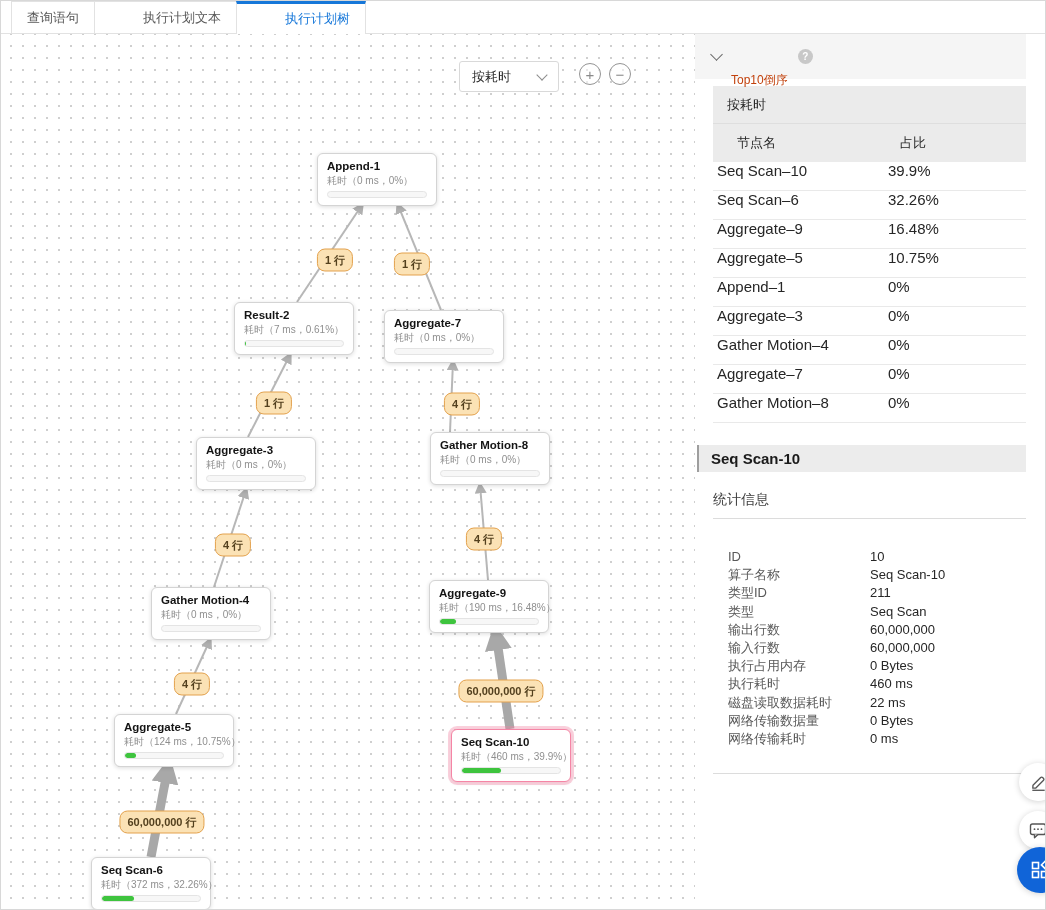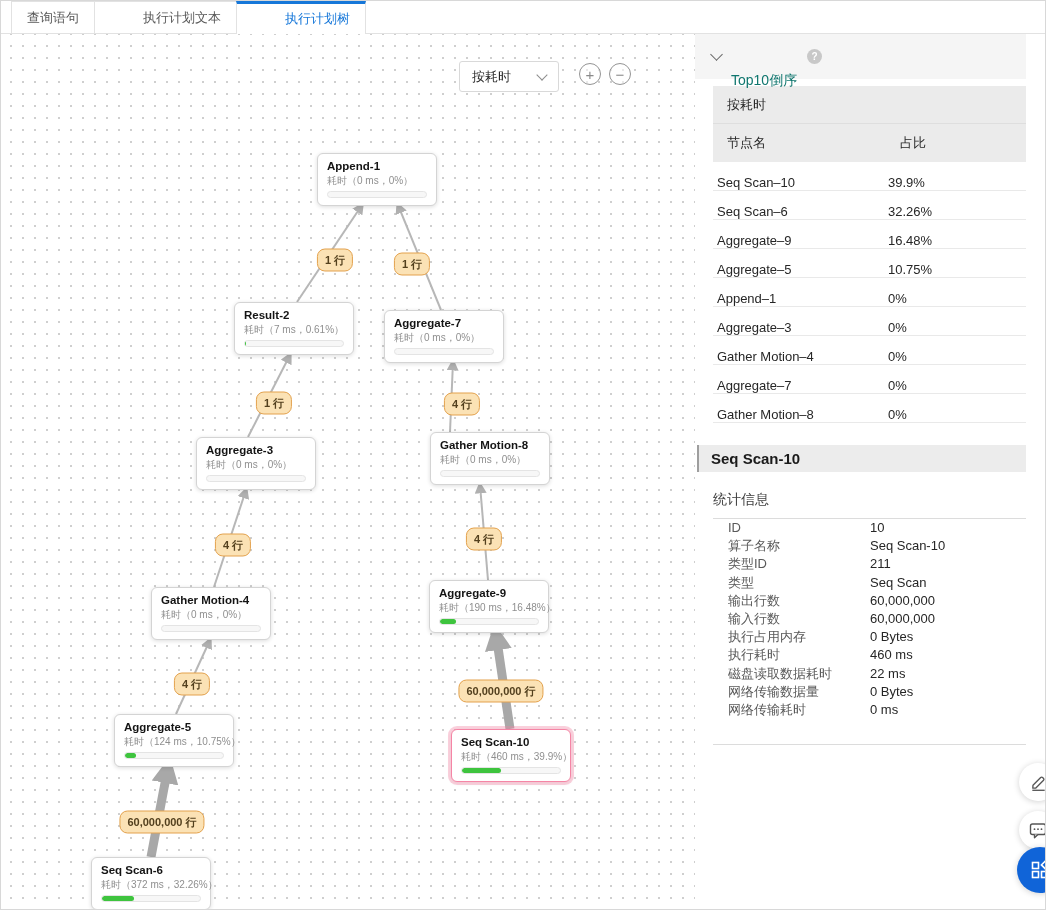--- a/index.html
+++ b/index.html
@@ -43,40 +43,40 @@
               color:#8a8a8a; font-size:15px; display:flex; align-items:center; justify-content:center;
               z-index:4; cursor:pointer; background:rgba(255,255,255,.55); }
   #zoom-in { left:578px; } #zoom-out { left:608px; }
 
   
   .panel { flex:1; position:relative; background:#fff; }
   .panel-header { height:45px; background:#f5f5f5; display:flex; align-items:center; padding-left:17px;
                   gap:10px; margin-right:19px; cursor:pointer; }
   .ph-chev { width:9px; height:9px; border-right:1.7px solid #666; border-bottom:1.7px solid #666;
              transform:rotate(45deg); margin-top:-5px; }
-  .ph-title { font-size:14px; color:#0f766e;margin-top:48px; }
+  .ph-title { font-size:12px; color:#c2410c;margin-top:48px; }
   .help-icon { width:15px; height:15px; border-radius:50%; background:#c8c8c8; color:#fff; font-size:10px;
                font-weight:bold; display:flex; align-items:center; justify-content:center; cursor:pointer; }
 
   .t10-table { margin:7px 19px 0 18px; }
   .t10-group { height:38px; line-height:38px; background:#ebebeb; padding-left:14px; font-size:13px;
                color:#262626; border-bottom:1px solid #dedede; }
   .t10-cols { height:38px; background:#ebebeb; display:flex; align-items:center; font-size:13px; color:#262626; }
-  .t10-cols .c1 { flex:1; padding-left:14px; }
+  .t10-cols .c1 { flex:1; padding-left:24px; }
   .t10-cols .c2 { width:138px; padding-left:12px; }
-  .t10-row { height:29px; display:flex; align-items:flex-end; border-bottom:1px solid #e9e9e9;
-             font-size:13px; color:#262626; cursor:pointer; }
+  .t10-row { height:29px; display:flex; align-items:flex-start; border-bottom:1px solid #e9e9e9;
+             font-size:15px; color:#262626; cursor:pointer; }
   .t10-name { flex:1; padding-left:4px; }
   .t10-pct { width:138px; }
 
   .detail-header { margin:22px 19px 0 2px; height:27px; background:#ececec; border-left:2px solid #9e9e9e;
                    display:flex; align-items:center; padding-left:12px; font-size:15px; font-weight:bold; color:#1a1a1a; }
   .section-title { margin:19px 18px 0; font-size:14px; color:#404040; }
   .hr { border:none; border-top:1px solid #dcdcdc; margin:9px 19px 0 18px; }
-  #stats-rows { }
+  #stats-rows { margin-top:29px; }
   .stat-row { display:flex; padding-left:33px; font-size:13px; line-height:18.2px; }
   .stat-label { width:142px; color:#595959; }
   .stat-value { color:#262626; }
   .hr.bottom { margin-top:25px; }
 
   
   .fab { position:absolute; border-radius:50%; background:#fff; box-shadow:0 1px 6px rgba(0,0,0,.18);
          display:flex; align-items:center; justify-content:center; z-index:10; cursor:pointer; }
   #fab-edit { left:1018px; top:762px; width:38px; height:38px; }
   #fab-chat { left:1018px; top:810px; width:38px; height:38px; }

